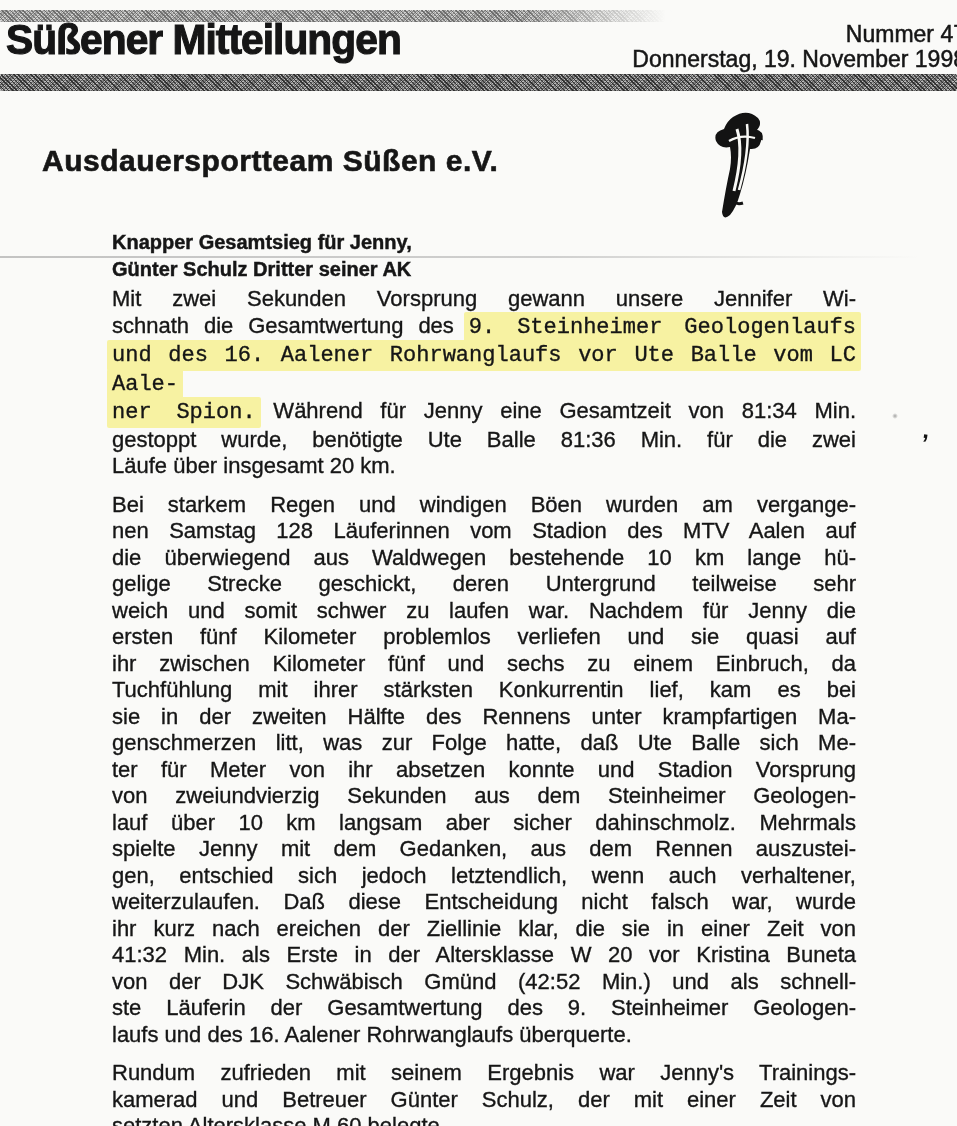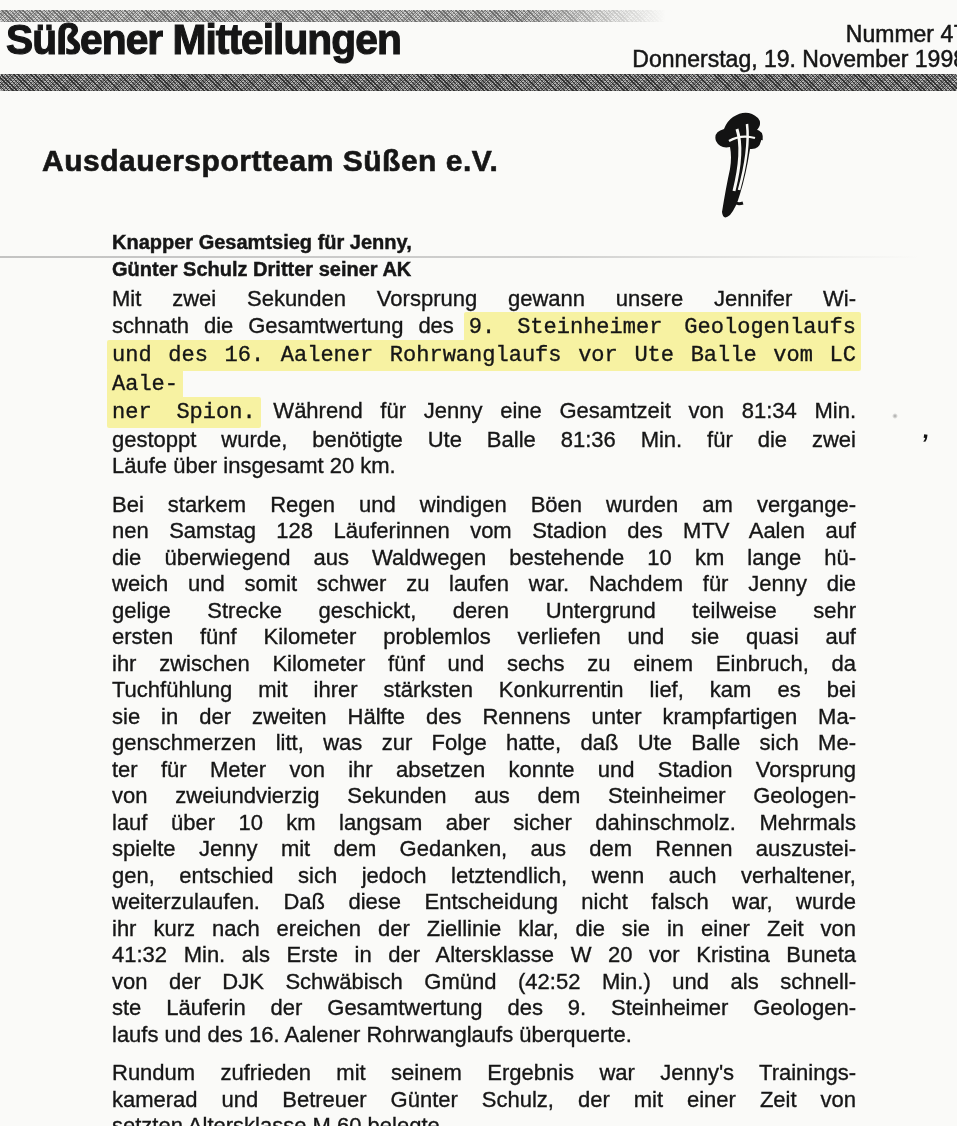--- a/index.html
+++ b/index.html
@@ -120,22 +120,22 @@
         <div class="line"><span>schnath die Gesamtwertung des </span><span class="hl">9. Steinheimer Geologenlaufs</span></div>
         <div class="line"><span class="hl">und des 16. Aalener Rohrwanglaufs vor Ute Balle vom LC Aale-</span></div>
         <div class="line"><span class="hl">ner Spion.</span><span> Während für Jenny eine Gesamtzeit von 81:34 Min.</span></div>
         <div class="line"><span>gestoppt wurde, benötigte Ute Balle 81:36 Min. für die zwei</span></div>
         <div class="line last"><span>Läufe über insgesamt 20 km.</span></div>
       </div>
       <div class="para">
         <div class="line"><span>Bei starkem Regen und windigen Böen wurden am vergange-</span></div>
         <div class="line"><span>nen Samstag 128 Läuferinnen vom Stadion des MTV Aalen auf</span></div>
         <div class="line"><span>die überwiegend aus Waldwegen bestehende 10 km lange hü-</span></div>
+        <div class="line"><span>gelige Strecke geschickt, deren Untergrund teilweise sehr</span></div>
         <div class="line"><span>weich und somit schwer zu laufen war. Nachdem für Jenny die</span></div>
-        <div class="line"><span>gelige Strecke geschickt, deren Untergrund teilweise sehr</span></div>
         <div class="line"><span>ersten fünf Kilometer problemlos verliefen und sie quasi auf</span></div>
         <div class="line"><span>ihr zwischen Kilometer fünf und sechs zu einem Einbruch, da</span></div>
         <div class="line"><span>Tuchfühlung mit ihrer stärksten Konkurrentin lief, kam es bei</span></div>
         <div class="line"><span>sie in der zweiten Hälfte des Rennens unter krampfartigen Ma-</span></div>
         <div class="line"><span>genschmerzen litt, was zur Folge hatte, daß Ute Balle sich Me-</span></div>
         <div class="line"><span>ter für Meter von ihr absetzen konnte und Stadion Vorsprung</span></div>
         <div class="line"><span>von zweiundvierzig Sekunden aus dem Steinheimer Geologen-</span></div>
         <div class="line"><span>lauf über 10 km langsam aber sicher dahinschmolz. Mehrmals</span></div>
         <div class="line"><span>spielte Jenny mit dem Gedanken, aus dem Rennen auszustei-</span></div>
         <div class="line"><span>gen, entschied sich jedoch letztendlich, wenn auch verhaltener,</span></div>

